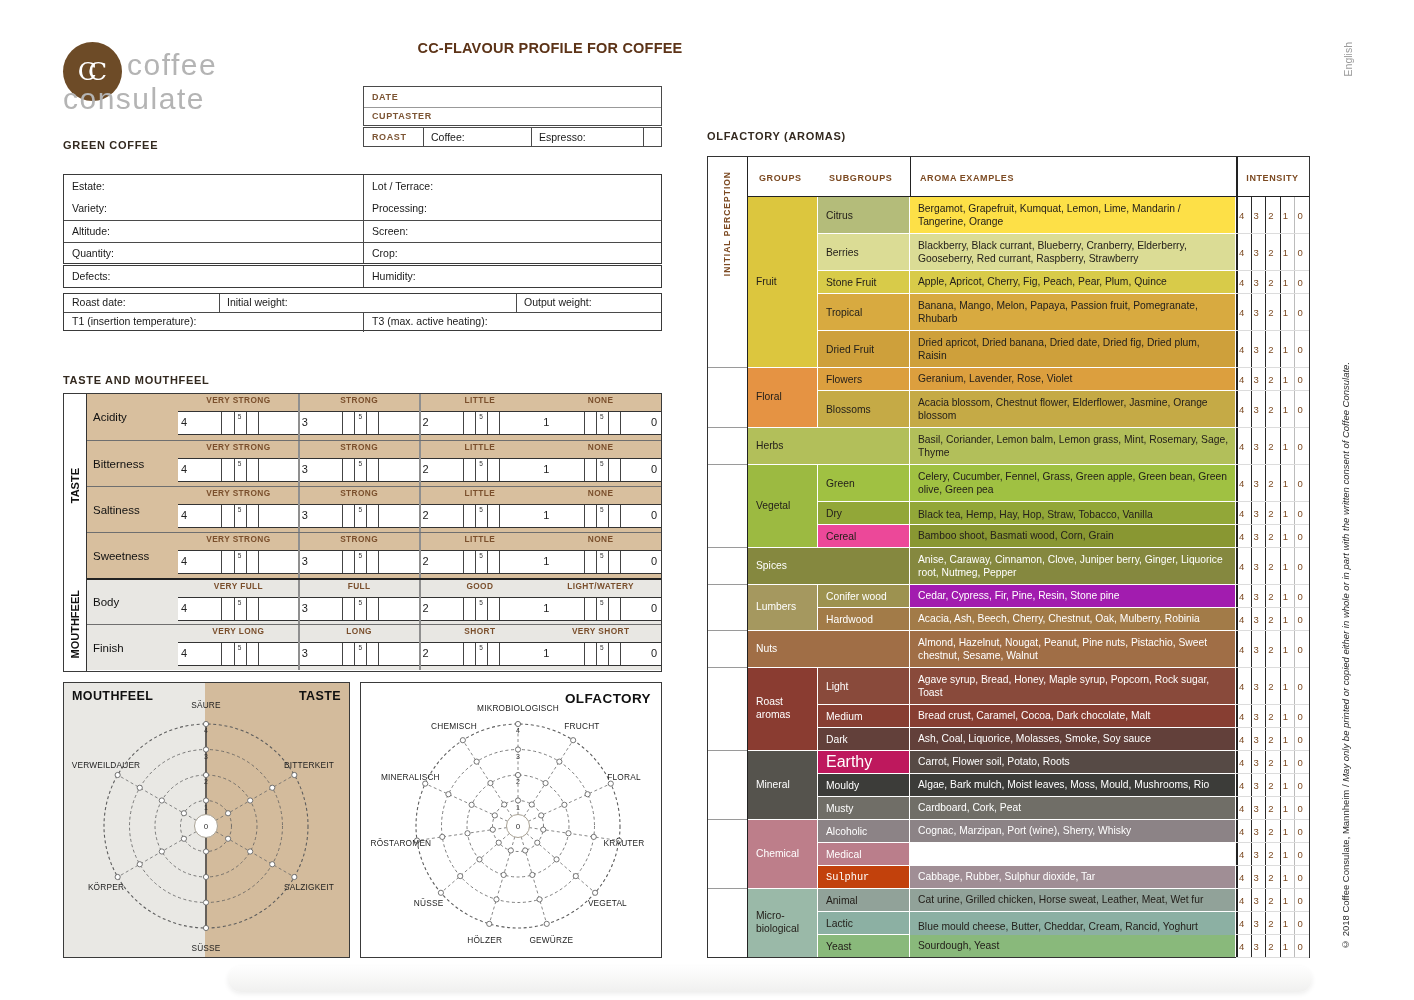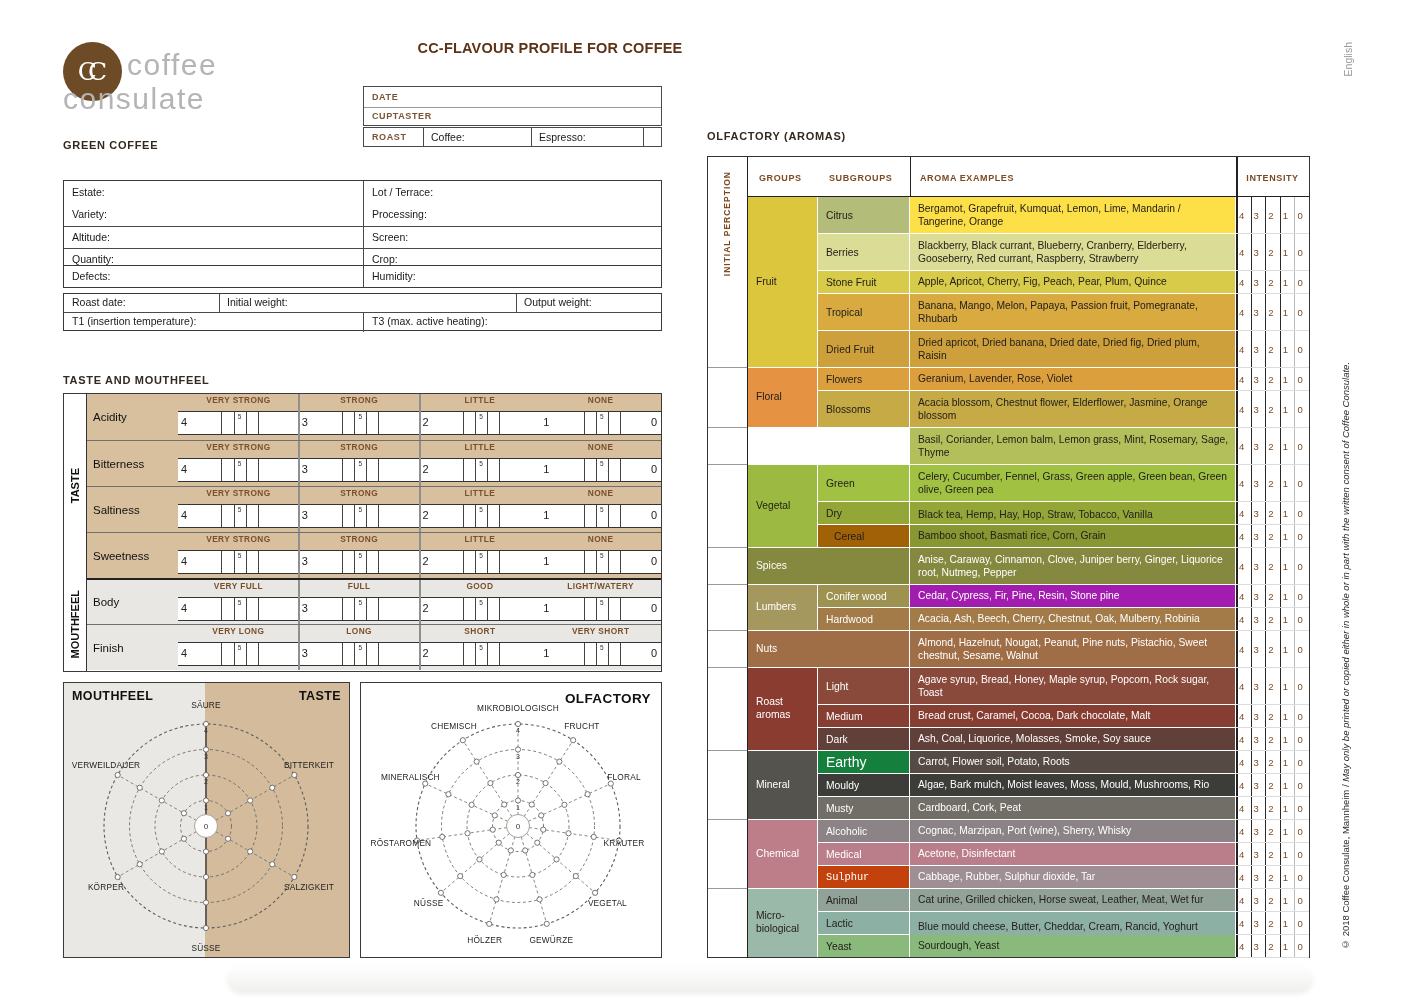--- a/index.html
+++ b/index.html
@@ -56,21 +56,21 @@
     <span class="brownlbl" style="position:absolute;left:8px;top:4px;">ROAST</span>
     <div class="vline" style="left:59px;top:0;height:100%;"></div>
     <span class="flabel" style="left:67px;top:3px;">Coffee:</span>
     <div class="vline" style="left:167px;top:0;height:100%;"></div>
     <span class="flabel" style="left:175px;top:3px;">Espresso:</span>
     <div class="vline" style="left:279px;top:0;height:100%;"></div>
   </div>
 
   <div class="heading" style="left:63px;top:139px;">GREEN COFFEE</div>
 
-  <div class="box2" style="left:63px;top:180px;width:599px;height:90px;">
+  <div class="box2" style="left:63px;top:174px;width:599px;height:90px;">
     <div class="vline" style="left:299px;top:0;height:100%;"></div>
     <div class="hline" style="left:0;top:45px;width:100%;"></div>
     <div class="hline" style="left:0;top:67px;width:100%;"></div>
     <span class="flabel" style="left:8px;top:5px;">Estate:</span>
     <span class="flabel" style="left:8px;top:27px;">Variety:</span>
     <span class="flabel" style="left:8px;top:50px;">Altitude:</span>
     <span class="flabel" style="left:8px;top:72px;">Quantity:</span>
     <span class="flabel" style="left:308px;top:5px;">Lot / Terrace:</span>
     <span class="flabel" style="left:308px;top:27px;">Processing:</span>
     <span class="flabel" style="left:308px;top:50px;">Screen:</span>
@@ -601,39 +601,40 @@
         <div style="position: absolute; left: 528px; top: 230px; width: 73px; height: 1px; background: rgb(220, 220, 220);"></div>
         <div style="position: absolute; left: 40px; top: 171px; width: 69px; height: 59px; background: rgb(229, 147, 67); color: rgb(36, 32, 27); display: flex; align-items: center; padding-left: 8px; box-sizing: border-box; font-size: 10.3px; line-height: 1.25;">Floral</div>
         <div style="position: absolute; left: 0px; top: 230px; width: 39px; height: 1px; background: rgb(154, 154, 154);"></div>
         <div style="position: absolute; left: 202px; top: 231px; width: 325px; height: 36px; background: rgb(178, 191, 90); color: rgb(36, 32, 27); display: flex; align-items: center; padding: 0px 4px 0px 8px; box-sizing: border-box; font-size: 10.3px; line-height: 1.28;">Basil, Coriander, Lemon balm, Lemon grass, Mint, Rosemary, Sage, Thyme</div>
         <div style="position: absolute; left: 528px; top: 231px; width: 14.6px; height: 36px; display: flex; align-items: center; padding-left: 3px; box-sizing: border-box; font-size: 9.5px; color: rgb(124, 74, 34);">4</div>
         <div style="position: absolute; left: 542.6px; top: 231px; width: 14.6px; height: 36px; display: flex; align-items: center; padding-left: 3px; box-sizing: border-box; font-size: 9.5px; color: rgb(124, 74, 34);">3</div>
         <div style="position: absolute; left: 557.2px; top: 231px; width: 14.6px; height: 36px; display: flex; align-items: center; padding-left: 3px; box-sizing: border-box; font-size: 9.5px; color: rgb(124, 74, 34);">2</div>
         <div style="position: absolute; left: 571.8px; top: 231px; width: 14.6px; height: 36px; display: flex; align-items: center; padding-left: 3px; box-sizing: border-box; font-size: 9.5px; color: rgb(124, 74, 34);">1</div>
         <div style="position: absolute; left: 586.4px; top: 231px; width: 14.6px; height: 36px; display: flex; align-items: center; padding-left: 3px; box-sizing: border-box; font-size: 9.5px; color: rgb(124, 74, 34);">0</div>
         <div style="position: absolute; left: 528px; top: 267px; width: 73px; height: 1px; background: rgb(220, 220, 220);"></div>
+        <div style="position: absolute; left: 40px; top: 231px; width: 161px; height: 36px; background: rgb(178, 191, 90); color: rgb(36, 32, 27); display: flex; align-items: center; padding-left: 8px; box-sizing: border-box; font-size: 10.3px; line-height: 1.25;">Herbs</div>
         <div style="position: absolute; left: 0px; top: 267px; width: 39px; height: 1px; background: rgb(154, 154, 154);"></div>
         <div style="position: absolute; left: 110px; top: 268px; width: 91px; height: 36px; background: rgb(160, 193, 66); color: rgb(36, 32, 27); display: flex; align-items: center; padding-left: 8px; box-sizing: border-box; font-size: 10.3px;">Green</div>
         <div style="position: absolute; left: 202px; top: 268px; width: 325px; height: 36px; background: rgb(160, 193, 66); color: rgb(36, 32, 27); display: flex; align-items: center; padding: 0px 4px 0px 8px; box-sizing: border-box; font-size: 10.3px; line-height: 1.28;">Celery, Cucumber, Fennel, Grass, Green apple, Green bean, Green olive, Green pea</div>
         <div style="position: absolute; left: 528px; top: 268px; width: 14.6px; height: 36px; display: flex; align-items: center; padding-left: 3px; box-sizing: border-box; font-size: 9.5px; color: rgb(124, 74, 34);">4</div>
         <div style="position: absolute; left: 542.6px; top: 268px; width: 14.6px; height: 36px; display: flex; align-items: center; padding-left: 3px; box-sizing: border-box; font-size: 9.5px; color: rgb(124, 74, 34);">3</div>
         <div style="position: absolute; left: 557.2px; top: 268px; width: 14.6px; height: 36px; display: flex; align-items: center; padding-left: 3px; box-sizing: border-box; font-size: 9.5px; color: rgb(124, 74, 34);">2</div>
         <div style="position: absolute; left: 571.8px; top: 268px; width: 14.6px; height: 36px; display: flex; align-items: center; padding-left: 3px; box-sizing: border-box; font-size: 9.5px; color: rgb(124, 74, 34);">1</div>
         <div style="position: absolute; left: 586.4px; top: 268px; width: 14.6px; height: 36px; display: flex; align-items: center; padding-left: 3px; box-sizing: border-box; font-size: 9.5px; color: rgb(124, 74, 34);">0</div>
         <div style="position: absolute; left: 528px; top: 304px; width: 73px; height: 1px; background: rgb(220, 220, 220);"></div>
         <div style="position: absolute; left: 110px; top: 305px; width: 91px; height: 22px; background: rgb(146, 167, 56); color: rgb(36, 32, 27); display: flex; align-items: center; padding-left: 8px; box-sizing: border-box; font-size: 10.3px;">Dry</div>
         <div style="position: absolute; left: 202px; top: 305px; width: 325px; height: 22px; background: rgb(146, 167, 56); color: rgb(36, 32, 27); display: flex; align-items: center; padding: 3px 4px 0px 8px; box-sizing: border-box; font-size: 10.3px; line-height: 1.28;">Black tea, Hemp, Hay, Hop, Straw, Tobacco, Vanilla</div>
         <div style="position: absolute; left: 528px; top: 305px; width: 14.6px; height: 22px; display: flex; align-items: center; padding-left: 3px; box-sizing: border-box; font-size: 9.5px; color: rgb(124, 74, 34);">4</div>
         <div style="position: absolute; left: 542.6px; top: 305px; width: 14.6px; height: 22px; display: flex; align-items: center; padding-left: 3px; box-sizing: border-box; font-size: 9.5px; color: rgb(124, 74, 34);">3</div>
         <div style="position: absolute; left: 557.2px; top: 305px; width: 14.6px; height: 22px; display: flex; align-items: center; padding-left: 3px; box-sizing: border-box; font-size: 9.5px; color: rgb(124, 74, 34);">2</div>
         <div style="position: absolute; left: 571.8px; top: 305px; width: 14.6px; height: 22px; display: flex; align-items: center; padding-left: 3px; box-sizing: border-box; font-size: 9.5px; color: rgb(124, 74, 34);">1</div>
         <div style="position: absolute; left: 586.4px; top: 305px; width: 14.6px; height: 22px; display: flex; align-items: center; padding-left: 3px; box-sizing: border-box; font-size: 9.5px; color: rgb(124, 74, 34);">0</div>
         <div style="position: absolute; left: 528px; top: 327px; width: 73px; height: 1px; background: rgb(220, 220, 220);"></div>
-        <div style="position: absolute; left: 110px; top: 328px; width: 91px; height: 22px; background: #a16207; color: rgb(36, 32, 27); display: flex; align-items: center; padding-left: 16px; box-sizing: border-box; font-size: 10.3px;">Cereal</div>
-        <div style="position: absolute; left: 202px; top: 328px; width: 325px; height: 22px; background: rgb(137, 151, 50); color: rgb(36, 32, 27); display: flex; align-items: center; padding: 0px 4px 0px 8px; box-sizing: border-box; font-size: 10.3px; line-height: 1.28;">Bamboo shoot, Basmati rice, Corn, Grain</div>
+        <div style="position: absolute; left: 110px; top: 328px; width: 91px; height: 22px; background: #ec4899; color: rgb(36, 32, 27); display: flex; align-items: center; padding-left: 8px; box-sizing: border-box; font-size: 10.3px;">Cereal</div>
+        <div style="position: absolute; left: 202px; top: 328px; width: 325px; height: 22px; background: rgb(137, 151, 50); color: rgb(36, 32, 27); display: flex; align-items: center; padding: 0px 4px 0px 8px; box-sizing: border-box; font-size: 10.3px; line-height: 1.28;">Bamboo shoot, Basmati wood, Corn, Grain</div>
         <div style="position: absolute; left: 528px; top: 328px; width: 14.6px; height: 22px; display: flex; align-items: center; padding-left: 3px; box-sizing: border-box; font-size: 9.5px; color: rgb(124, 74, 34);">4</div>
         <div style="position: absolute; left: 542.6px; top: 328px; width: 14.6px; height: 22px; display: flex; align-items: center; padding-left: 3px; box-sizing: border-box; font-size: 9.5px; color: rgb(124, 74, 34);">3</div>
         <div style="position: absolute; left: 557.2px; top: 328px; width: 14.6px; height: 22px; display: flex; align-items: center; padding-left: 3px; box-sizing: border-box; font-size: 9.5px; color: rgb(124, 74, 34);">2</div>
         <div style="position: absolute; left: 571.8px; top: 328px; width: 14.6px; height: 22px; display: flex; align-items: center; padding-left: 3px; box-sizing: border-box; font-size: 9.5px; color: rgb(124, 74, 34);">1</div>
         <div style="position: absolute; left: 586.4px; top: 328px; width: 14.6px; height: 22px; display: flex; align-items: center; padding-left: 3px; box-sizing: border-box; font-size: 9.5px; color: rgb(124, 74, 34);">0</div>
         <div style="position: absolute; left: 528px; top: 350px; width: 73px; height: 1px; background: rgb(220, 220, 220);"></div>
         <div style="position: absolute; left: 40px; top: 268px; width: 69px; height: 82px; background: rgb(156, 186, 65); color: rgb(36, 32, 27); display: flex; align-items: center; padding-left: 8px; box-sizing: border-box; font-size: 10.3px; line-height: 1.25;">Vegetal</div>
         <div style="position: absolute; left: 0px; top: 350px; width: 39px; height: 1px; background: rgb(154, 154, 154);"></div>
         <div style="position: absolute; left: 202px; top: 351px; width: 325px; height: 36px; background: rgb(133, 136, 63); color: rgb(255, 255, 255); display: flex; align-items: center; padding: 0px 4px 0px 8px; box-sizing: border-box; font-size: 10.3px; line-height: 1.28;">Anise, Caraway, Cinnamon, Clove, Juniper berry, Ginger, Liquorice root, Nutmeg, Pepper</div>
         <div style="position: absolute; left: 528px; top: 351px; width: 14.6px; height: 36px; display: flex; align-items: center; padding-left: 3px; box-sizing: border-box; font-size: 9.5px; color: rgb(124, 74, 34);">4</div>
@@ -690,21 +691,21 @@
         <div style="position: absolute; left: 110px; top: 531px; width: 91px; height: 22px; background: rgb(98, 64, 58); color: rgb(255, 255, 255); display: flex; align-items: center; padding-left: 8px; box-sizing: border-box; font-size: 10.3px;">Dark</div>
         <div style="position: absolute; left: 202px; top: 531px; width: 325px; height: 22px; background: rgb(98, 64, 58); color: rgb(255, 255, 255); display: flex; align-items: center; padding: 0px 4px 0px 8px; box-sizing: border-box; font-size: 10.3px; line-height: 1.28;">Ash, Coal, Liquorice, Molasses, Smoke, Soy sauce</div>
         <div style="position: absolute; left: 528px; top: 531px; width: 14.6px; height: 22px; display: flex; align-items: center; padding-left: 3px; box-sizing: border-box; font-size: 9.5px; color: rgb(124, 74, 34);">4</div>
         <div style="position: absolute; left: 542.6px; top: 531px; width: 14.6px; height: 22px; display: flex; align-items: center; padding-left: 3px; box-sizing: border-box; font-size: 9.5px; color: rgb(124, 74, 34);">3</div>
         <div style="position: absolute; left: 557.2px; top: 531px; width: 14.6px; height: 22px; display: flex; align-items: center; padding-left: 3px; box-sizing: border-box; font-size: 9.5px; color: rgb(124, 74, 34);">2</div>
         <div style="position: absolute; left: 571.8px; top: 531px; width: 14.6px; height: 22px; display: flex; align-items: center; padding-left: 3px; box-sizing: border-box; font-size: 9.5px; color: rgb(124, 74, 34);">1</div>
         <div style="position: absolute; left: 586.4px; top: 531px; width: 14.6px; height: 22px; display: flex; align-items: center; padding-left: 3px; box-sizing: border-box; font-size: 9.5px; color: rgb(124, 74, 34);">0</div>
         <div style="position: absolute; left: 528px; top: 553px; width: 73px; height: 1px; background: rgb(220, 220, 220);"></div>
         <div style="position: absolute; left: 40px; top: 471px; width: 69px; height: 82px; background: rgb(138, 60, 49); color: rgb(255, 255, 255); display: flex; align-items: center; padding-left: 8px; box-sizing: border-box; font-size: 10.3px; line-height: 1.25;">Roast aromas</div>
         <div style="position: absolute; left: 0px; top: 553px; width: 39px; height: 1px; background: rgb(154, 154, 154);"></div>
-        <div style="position: absolute; left: 110px; top: 554px; width: 91px; height: 22px; background: #15803d; color: rgb(255, 255, 255); display: flex; align-items: center; padding-left: 8px; box-sizing: border-box; font-size: 14px;">Earthy</div>
+        <div style="position: absolute; left: 110px; top: 554px; width: 91px; height: 22px; background: #be185d; color: rgb(255, 255, 255); display: flex; align-items: center; padding-left: 8px; box-sizing: border-box; font-size: 16px;">Earthy</div>
         <div style="position: absolute; left: 202px; top: 554px; width: 325px; height: 22px; background: rgb(86, 74, 69); color: rgb(255, 255, 255); display: flex; align-items: center; padding: 0px 4px 0px 8px; box-sizing: border-box; font-size: 10.3px; line-height: 1.28;">Carrot, Flower soil, Potato, Roots</div>
         <div style="position: absolute; left: 528px; top: 554px; width: 14.6px; height: 22px; display: flex; align-items: center; padding-left: 3px; box-sizing: border-box; font-size: 9.5px; color: rgb(124, 74, 34);">4</div>
         <div style="position: absolute; left: 542.6px; top: 554px; width: 14.6px; height: 22px; display: flex; align-items: center; padding-left: 3px; box-sizing: border-box; font-size: 9.5px; color: rgb(124, 74, 34);">3</div>
         <div style="position: absolute; left: 557.2px; top: 554px; width: 14.6px; height: 22px; display: flex; align-items: center; padding-left: 3px; box-sizing: border-box; font-size: 9.5px; color: rgb(124, 74, 34);">2</div>
         <div style="position: absolute; left: 571.8px; top: 554px; width: 14.6px; height: 22px; display: flex; align-items: center; padding-left: 3px; box-sizing: border-box; font-size: 9.5px; color: rgb(124, 74, 34);">1</div>
         <div style="position: absolute; left: 586.4px; top: 554px; width: 14.6px; height: 22px; display: flex; align-items: center; padding-left: 3px; box-sizing: border-box; font-size: 9.5px; color: rgb(124, 74, 34);">0</div>
         <div style="position: absolute; left: 528px; top: 576px; width: 73px; height: 1px; background: rgb(220, 220, 220);"></div>
         <div style="position: absolute; left: 110px; top: 577px; width: 91px; height: 22px; background: rgb(60, 60, 57); color: rgb(255, 255, 255); display: flex; align-items: center; padding-left: 8px; box-sizing: border-box; font-size: 10.3px;">Mouldy</div>
         <div style="position: absolute; left: 202px; top: 577px; width: 325px; height: 22px; background: rgb(60, 60, 57); color: rgb(255, 255, 255); display: flex; align-items: center; padding: 0px 4px 0px 8px; box-sizing: border-box; font-size: 10.3px; line-height: 1.28;">Algae, Bark mulch, Moist leaves, Moss, Mould, Mushrooms, Rio</div>
         <div style="position: absolute; left: 528px; top: 577px; width: 14.6px; height: 22px; display: flex; align-items: center; padding-left: 3px; box-sizing: border-box; font-size: 9.5px; color: rgb(124, 74, 34);">4</div>
@@ -725,21 +726,20 @@
         <div style="position: absolute; left: 0px; top: 622px; width: 39px; height: 1px; background: rgb(154, 154, 154);"></div>
         <div style="position: absolute; left: 110px; top: 623px; width: 91px; height: 22px; background: rgb(140, 131, 134); color: rgb(255, 255, 255); display: flex; align-items: center; padding-left: 8px; box-sizing: border-box; font-size: 10.3px;">Alcoholic</div>
         <div style="position: absolute; left: 202px; top: 623px; width: 325px; height: 22px; background: rgb(140, 131, 134); color: rgb(255, 255, 255); display: flex; align-items: center; padding: 0px 4px 0px 8px; box-sizing: border-box; font-size: 10.3px; line-height: 1.28;">Cognac, Marzipan, Port (wine), Sherry, Whisky</div>
         <div style="position: absolute; left: 528px; top: 623px; width: 14.6px; height: 22px; display: flex; align-items: center; padding-left: 3px; box-sizing: border-box; font-size: 9.5px; color: rgb(124, 74, 34);">4</div>
         <div style="position: absolute; left: 542.6px; top: 623px; width: 14.6px; height: 22px; display: flex; align-items: center; padding-left: 3px; box-sizing: border-box; font-size: 9.5px; color: rgb(124, 74, 34);">3</div>
         <div style="position: absolute; left: 557.2px; top: 623px; width: 14.6px; height: 22px; display: flex; align-items: center; padding-left: 3px; box-sizing: border-box; font-size: 9.5px; color: rgb(124, 74, 34);">2</div>
         <div style="position: absolute; left: 571.8px; top: 623px; width: 14.6px; height: 22px; display: flex; align-items: center; padding-left: 3px; box-sizing: border-box; font-size: 9.5px; color: rgb(124, 74, 34);">1</div>
         <div style="position: absolute; left: 586.4px; top: 623px; width: 14.6px; height: 22px; display: flex; align-items: center; padding-left: 3px; box-sizing: border-box; font-size: 9.5px; color: rgb(124, 74, 34);">0</div>
         <div style="position: absolute; left: 528px; top: 645px; width: 73px; height: 1px; background: rgb(220, 220, 220);"></div>
         <div style="position: absolute; left: 110px; top: 646px; width: 91px; height: 22px; background: rgb(186, 126, 139); color: rgb(255, 255, 255); display: flex; align-items: center; padding-left: 8px; box-sizing: border-box; font-size: 10.3px;">Medical</div>
-        <div style="position: absolute; left: 202px; top: 646px; width: 325px; height: 22px; background: rgb(186, 126, 139); color: rgb(255, 255, 255); display: flex; align-items: center; padding: 0px 4px 0px 8px; box-sizing: border-box; font-size: 10.3px; line-height: 1.28;">Acetone, Disinfectant</div>
         <div style="position: absolute; left: 528px; top: 646px; width: 14.6px; height: 22px; display: flex; align-items: center; padding-left: 3px; box-sizing: border-box; font-size: 9.5px; color: rgb(124, 74, 34);">4</div>
         <div style="position: absolute; left: 542.6px; top: 646px; width: 14.6px; height: 22px; display: flex; align-items: center; padding-left: 3px; box-sizing: border-box; font-size: 9.5px; color: rgb(124, 74, 34);">3</div>
         <div style="position: absolute; left: 557.2px; top: 646px; width: 14.6px; height: 22px; display: flex; align-items: center; padding-left: 3px; box-sizing: border-box; font-size: 9.5px; color: rgb(124, 74, 34);">2</div>
         <div style="position: absolute; left: 571.8px; top: 646px; width: 14.6px; height: 22px; display: flex; align-items: center; padding-left: 3px; box-sizing: border-box; font-size: 9.5px; color: rgb(124, 74, 34);">1</div>
         <div style="position: absolute; left: 586.4px; top: 646px; width: 14.6px; height: 22px; display: flex; align-items: center; padding-left: 3px; box-sizing: border-box; font-size: 9.5px; color: rgb(124, 74, 34);">0</div>
         <div style="position: absolute; left: 528px; top: 668px; width: 73px; height: 1px; background: rgb(220, 220, 220);"></div>
         <div style="position: absolute; left: 110px; top: 669px; width: 91px; height: 22px; background: #c2410c; color: rgb(255, 255, 255); display: flex; align-items: center; padding-left: 8px; box-sizing: border-box; font-size: 10.3px; font-family: Liberation Mono, monospace;">Sulphur</div>
         <div style="position: absolute; left: 202px; top: 669px; width: 325px; height: 22px; background: rgb(160, 142, 149); color: rgb(255, 255, 255); display: flex; align-items: center; padding: 0px 4px 0px 8px; box-sizing: border-box; font-size: 10.3px; line-height: 1.28;">Cabbage, Rubber, Sulphur dioxide, Tar</div>
         <div style="position: absolute; left: 528px; top: 669px; width: 14.6px; height: 22px; display: flex; align-items: center; padding-left: 3px; box-sizing: border-box; font-size: 9.5px; color: rgb(124, 74, 34);">4</div>
         <div style="position: absolute; left: 542.6px; top: 669px; width: 14.6px; height: 22px; display: flex; align-items: center; padding-left: 3px; box-sizing: border-box; font-size: 9.5px; color: rgb(124, 74, 34);">3</div>

